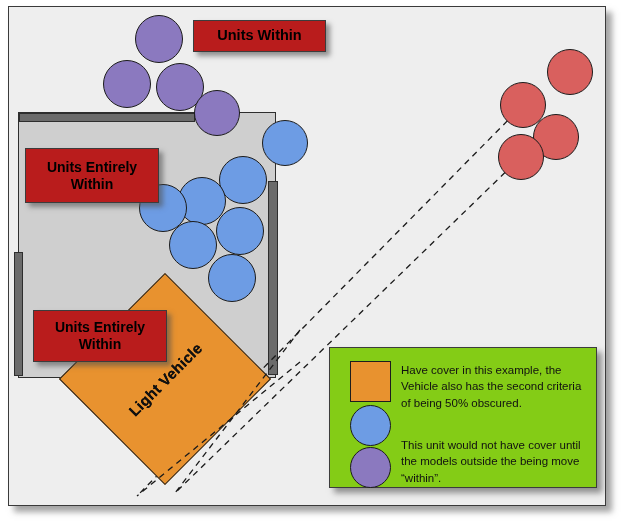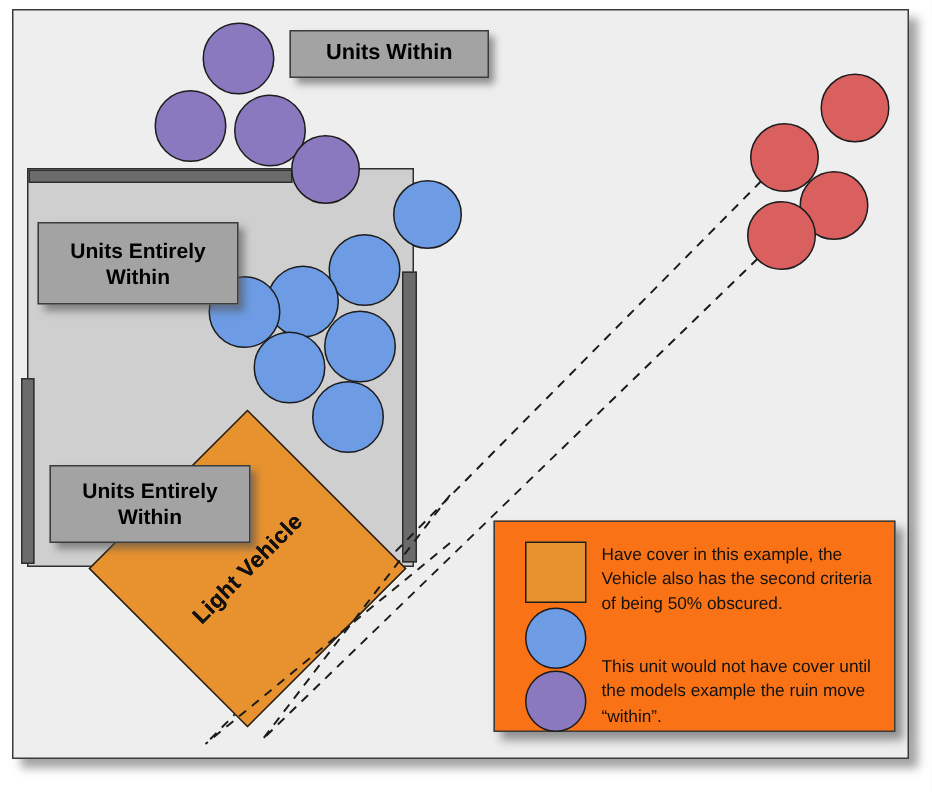--- a/index.html
+++ b/index.html
@@ -38,31 +38,31 @@
   }
   .vehicle .vlabel{
     position:absolute;left:0;top:0;width:100%;height:100%;
     display:flex;align-items:center;justify-content:center;
     font-weight:bold;font-size:15px;color:#111;letter-spacing:.3px;
     text-shadow:0 0 0 #000;
   }
 
   
   .callout{
-    position:absolute;background:#a3a3a3;border:1px solid #3c3c3c;
+    position:absolute;background:#b91c1c;border:1px solid #3c3c3c;
     box-shadow:4px 4px 5px rgba(80,80,80,.6);
     display:flex;align-items:center;justify-content:center;
     text-align:center;font-weight:bold;color:#000;box-sizing:border-box;
     line-height:1.18;
   }
 
   
   .legend{
     position:absolute;left:329px;top:347px;width:268px;height:141px;
-    background:#f97316;border:1px solid #3c3c3c;
+    background:#84cc16;border:1px solid #3c3c3c;
     box-shadow:5px 5px 6px rgba(80,80,80,.6);
     box-sizing:border-box;
   }
   .legend .sw-square{
     position:absolute;left:20px;top:13px;width:41px;height:41px;
     background:#e8922f;border:1.6px solid #1d1d1d;box-sizing:border-box;
   }
   .legend .sw-blue{
     position:absolute;left:20px;top:57px;width:41px;height:41px;border-radius:50%;
     background:#6d9ce4;border:1.6px solid #1c1c1c;box-sizing:border-box;
@@ -137,16 +137,16 @@
   <div class="callout" style="left:33px;top:310px;width:134px;height:52px;font-size:14px;white-space:pre-line;">
     <span>Units Entirely
 Within</span>
   </div>
 
   <div class="legend">
     <div class="sw-square"></div>
     <div class="sw-blue"></div>
     <div class="sw-purple"></div>
     <div class="txt t1">Have cover in this example, the Vehicle also has the second criteria of being 50% obscured.</div>
-    <div class="txt t2">This unit would not have cover until the models example the ruin move “within”.</div>
+    <div class="txt t2">This unit would not have cover until the models outside the being move “within”.</div>
   </div>
 
 </div>
 
 </body></html>

